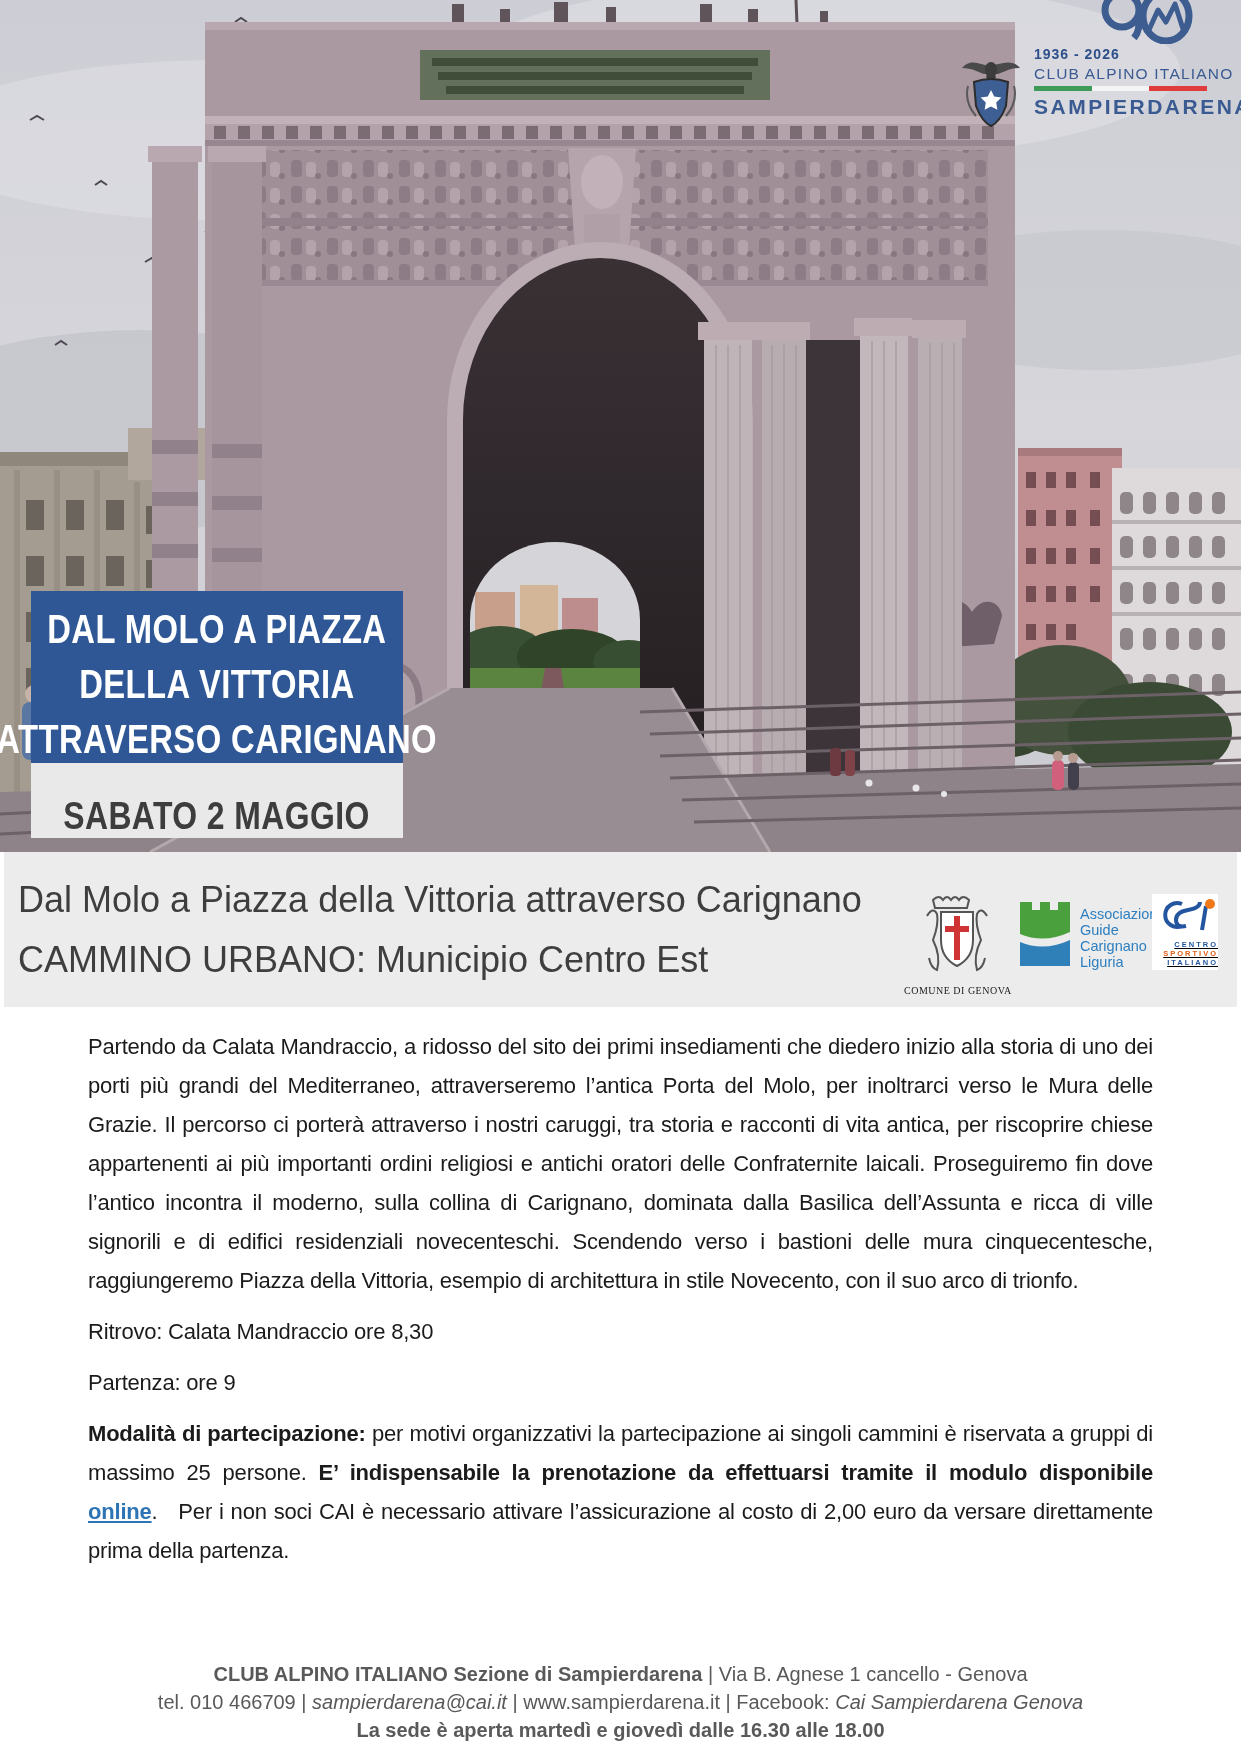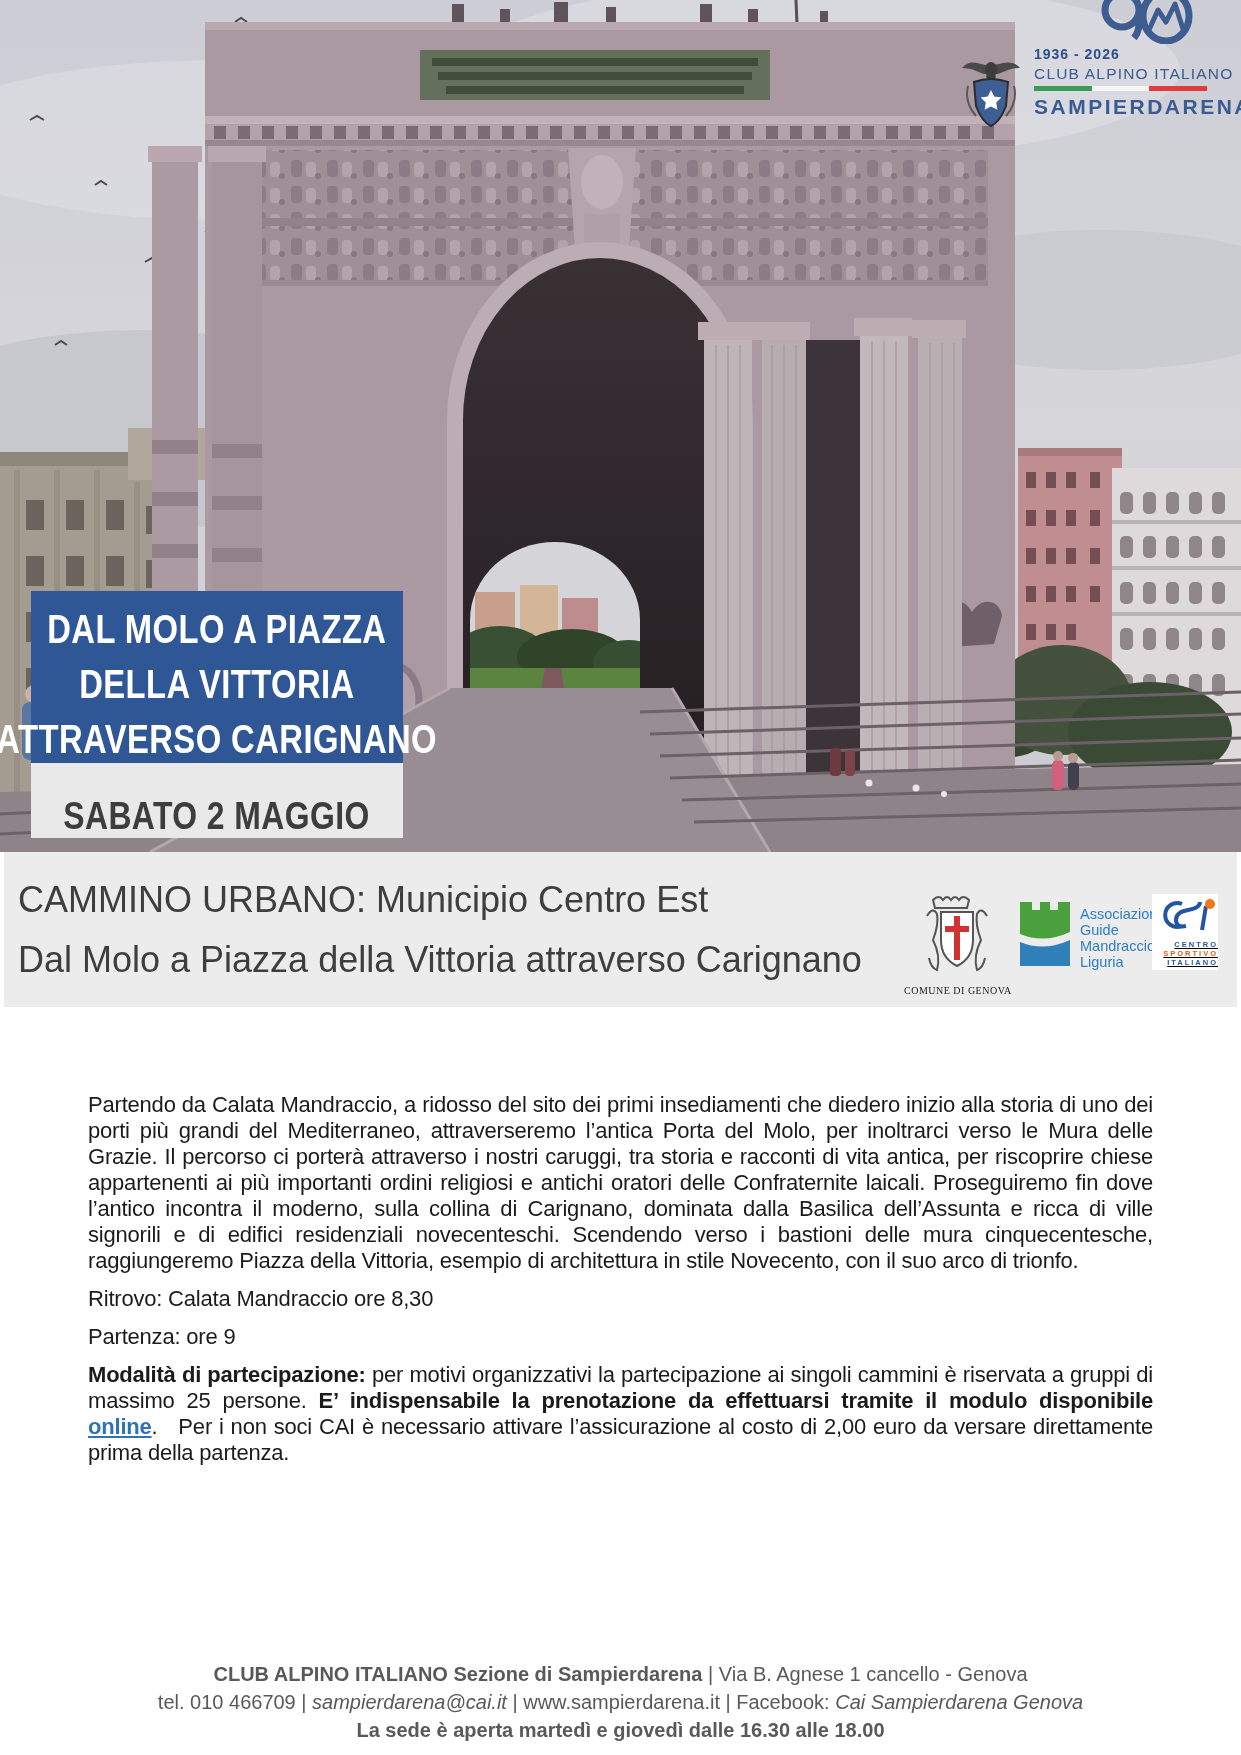--- a/index.html
+++ b/index.html
@@ -32,22 +32,22 @@
   .title-bar{position:absolute;left:4px;top:852px;width:1233px;height:155px;background:#ececec;}
   .title-text{position:absolute;left:14px;top:18px;color:#3e3e3e;font-size:36px;line-height:60px;white-space:nowrap;}
   .logo-comune{position:absolute;left:900px;top:42px;width:106px;text-align:center;}
   .logo-comune .cap{font-family:Liberation Serif, serif;font-size:10px;letter-spacing:0.5px;color:#222;margin-top:1px;white-space:nowrap;}
   .logo-guide{position:absolute;left:1014px;top:48px;display:flex;align-items:flex-start;}
   .guide-lines{margin-left:8px;color:#2d7fc1;font-size:14.5px;line-height:16px;padding-top:6px;}
   .logo-csi{position:absolute;left:1148px;top:42px;width:66px;height:76px;background:#ffffff;text-align:right;padding-top:2px;box-sizing:border-box;text-decoration:underline;}
   .csi-rows{font-size:7.5px;font-weight:bold;letter-spacing:2px;line-height:9px;}
   .csi-rows .b{color:#2456a0;} .csi-rows .o{color:#e05a10;}
   
-  .content{position:absolute;left:88px;top:1092px;width:1065px;color:#1b1b1b;
-           font-size:22px;line-height:26px;letter-spacing:-0.2px;}
+  .content{position:absolute;left:88px;top:1027px;width:1065px;color:#1b1b1b;
+           font-size:22px;line-height:39px;letter-spacing:-0.2px;}
   .content p{margin:0 0 12px 0;}
   .j{text-align:justify;}
   .lnk{color:#2E74B5;font-weight:bold;text-decoration:underline;cursor:pointer;}
   
   .footer{position:absolute;left:0;top:1660px;width:1241px;text-align:center;color:#595959;
           font-size:20px;line-height:28px;}
   .footer .b{font-weight:bold;} .footer .i{font-style:italic;}
 </style>
 </head>
 <body>
@@ -432,22 +432,22 @@
       <span>ATTRAVERSO CARIGNANO</span>
     </div>
 
     <div class="banner-date">
       <span>SABATO 2 MAGGIO</span>
     </div>
   </div>
 
   <div class="title-bar">
     <div class="title-text">
+      <div>Dal Molo a Piazza della Vittoria attraverso Carignano</div>
       <div>CAMMINO URBANO: Municipio Centro Est</div>
-      <div>Dal Molo a Piazza della Vittoria attraverso Carignano</div>
     </div>
 
     <div class="logo-comune">
       <svg width="64" height="86" viewBox="0 0 64 86">
         <path d="M8,6 q6,-6 10,0 q4,-6 8,0 q4,-6 8,0 q4,-6 10,0 l-2,8 h-32 z" fill="none" stroke="#555" stroke-width="2"></path>
         <path d="M2,22 q6,-10 10,-2 q2,10 -4,26 q8,16 4,30 q-6,-2 -8,-12 M62,22 q-6,-10 -10,-2 q-2,10 4,26 q-8,16 -4,30 q6,-2 8,-12" fill="none" stroke="#555" stroke-width="2"></path>
         <path d="M16,18 h32 v28 q0,18 -16,26 q-16,-8 -16,-26 z" fill="#ffffff" stroke="#555" stroke-width="2"></path>
         <rect x="29" y="22" width="6" height="44" fill="#cf3333"></rect>
         <rect x="20" y="32" width="24" height="6" fill="#cf3333"></rect>
       </svg>
@@ -455,21 +455,21 @@
     </div>
 
     <div class="logo-guide">
       <svg width="54" height="68" viewBox="0 0 54 68">
         <path d="M2,2 h12 v8 h8 v-8 h10 v8 h8 v-8 h12 v30 q-26,12 -50,2 z" fill="#4aa03c"></path>
         <path d="M2,42 q24,10 50,-2 v26 h-50 z" fill="#2f7fb8"></path>
       </svg>
       <div class="guide-lines">
         <div>Associazione</div>
         <div>Guide</div>
-        <div>Mandraccio</div>
+        <div>Carignano</div>
         <div>Liguria</div>
       </div>
     </div>
 
     <div class="logo-csi">
       <svg width="56" height="40" viewBox="0 0 56 40">
         <path d="M20,8 a12,12 0 1 0 0,22" fill="none" stroke="#2456a0" stroke-width="4"></path>
         <path d="M24,30 q-10,2 -10,-6 q0,-8 12,-10 q12,-2 12,-8" fill="none" stroke="#2456a0" stroke-width="4"></path>
         <line x1="44" y1="10" x2="40" y2="34" stroke="#2456a0" stroke-width="4"></line>
         <circle cx="48" cy="8" r="5" fill="#f07818"></circle>

